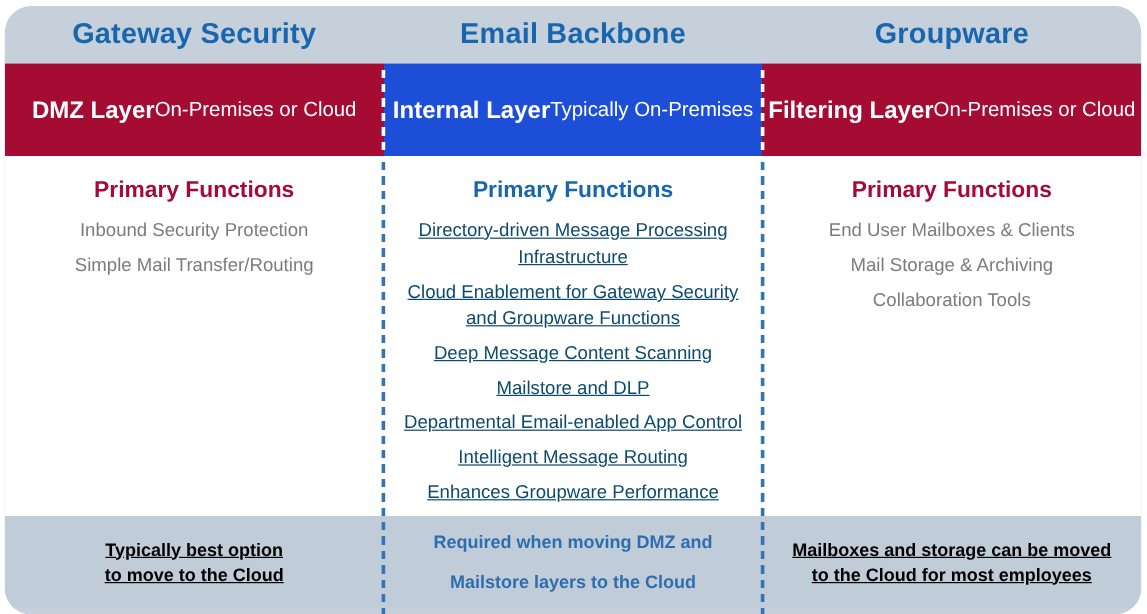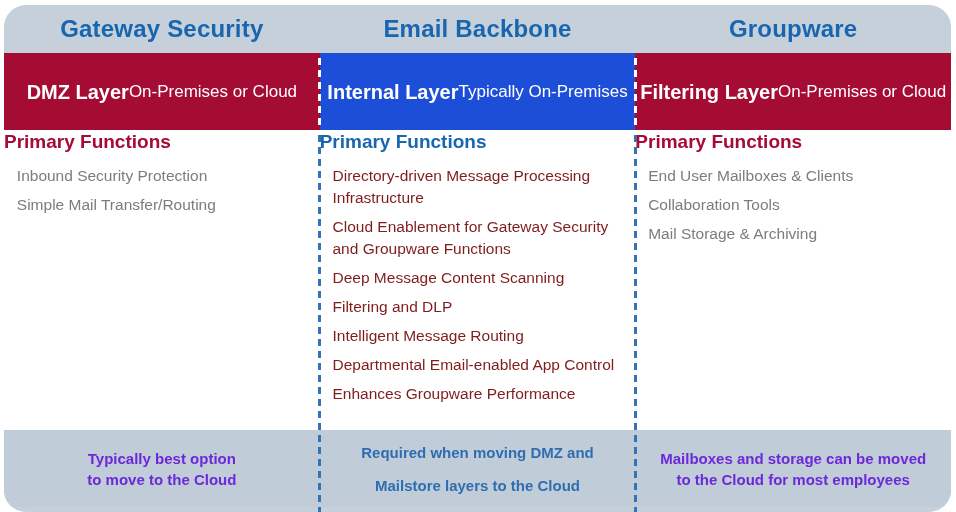--- a/index.html
+++ b/index.html
@@ -45,50 +45,51 @@
     color: #ffffff;
     text-align: center;
   }
   .band-red  { background: #A50C33; }
   .band-blue { background: #1d4ed8; }
   .band-title { font-size: 20px; font-weight: bold; line-height: 24px; }
   .band-subtitle { font-size: 17px; font-weight: normal; line-height: 22px; }
   .content-row { height: 300px; background: #ffffff; }
   .content-cell {
     flex: 1;
-    padding-top: 1px;
+    text-align: center;
+    padding-top: 18px;
   }
   .pf-heading {
     font-size: 19px;
     font-weight: bold;
     margin-bottom: 12px;
   }
   .pf-red  { color: #A6093A; }
   .pf-blue { color: #1866B0; }
   .fn-item {
     font-size: 15.5px;
     line-height: 22px;
     max-width: 290px;
     margin: 0 auto 7px auto;
   }
   .fn-gray { color: #7B7C7F; }
-  .fn-blue { color: #7f1d1d; }
+  .fn-blue { color: #0c4a6e; text-decoration: underline; }
   .footer-row { height: 77px; background: #C0CCD8; }
   .footer-cell {
     flex: 1;
     display: flex;
     flex-direction: column;
     align-items: center;
     justify-content: center;
     font-size: 15px;
     font-weight: bold;
     line-height: 21px;
     text-align: center;
   }
-  .footer-red  { color: #6d28d9; }
+  .footer-red  { color: #000000; text-decoration: underline; }
   .footer-blue { color: #2E6EB0; gap: 12px; }
   .divider {
     position: absolute;
     width: 3px;
   }
   .divider-band {
     top: 53px;
     height: 77px;
     background: repeating-linear-gradient(to bottom, #ffffff 0 7px, rgba(0,0,0,0) 7px 12px);
   }
@@ -136,30 +137,30 @@
     <div class="content-cell">
       <div class="pf-heading pf-red">Primary Functions</div>
       <div class="fn-item fn-gray">Inbound Security Protection</div>
       <div class="fn-item fn-gray">Simple Mail Transfer/Routing</div>
     </div>
     <div class="content-cell">
       <div class="pf-heading pf-blue">Primary Functions</div>
       <div class="fn-item fn-blue">Directory-driven Message Processing Infrastructure</div>
       <div class="fn-item fn-blue">Cloud Enablement for Gateway Security and Groupware Functions</div>
       <div class="fn-item fn-blue">Deep Message Content Scanning</div>
-      <div class="fn-item fn-blue">Filtering and DLP</div>
+      <div class="fn-item fn-blue">Mailstore and DLP</div>
+      <div class="fn-item fn-blue">Departmental Email-enabled App Control</div>
       <div class="fn-item fn-blue">Intelligent Message Routing</div>
-      <div class="fn-item fn-blue">Departmental Email-enabled App Control</div>
       <div class="fn-item fn-blue">Enhances Groupware Performance</div>
     </div>
     <div class="content-cell">
       <div class="pf-heading pf-red">Primary Functions</div>
       <div class="fn-item fn-gray">End User Mailboxes &amp; Clients</div>
+      <div class="fn-item fn-gray">Mail Storage &amp; Archiving</div>
       <div class="fn-item fn-gray">Collaboration Tools</div>
-      <div class="fn-item fn-gray">Mail Storage &amp; Archiving</div>
     </div>
   </div>
 
   <div class="row footer-row">
     <div class="footer-cell footer-red">
       <span>Typically best option</span>
       <span>to move to the Cloud</span>
     </div>
     <div class="footer-cell footer-blue">
       <span>Required when moving DMZ and</span>

